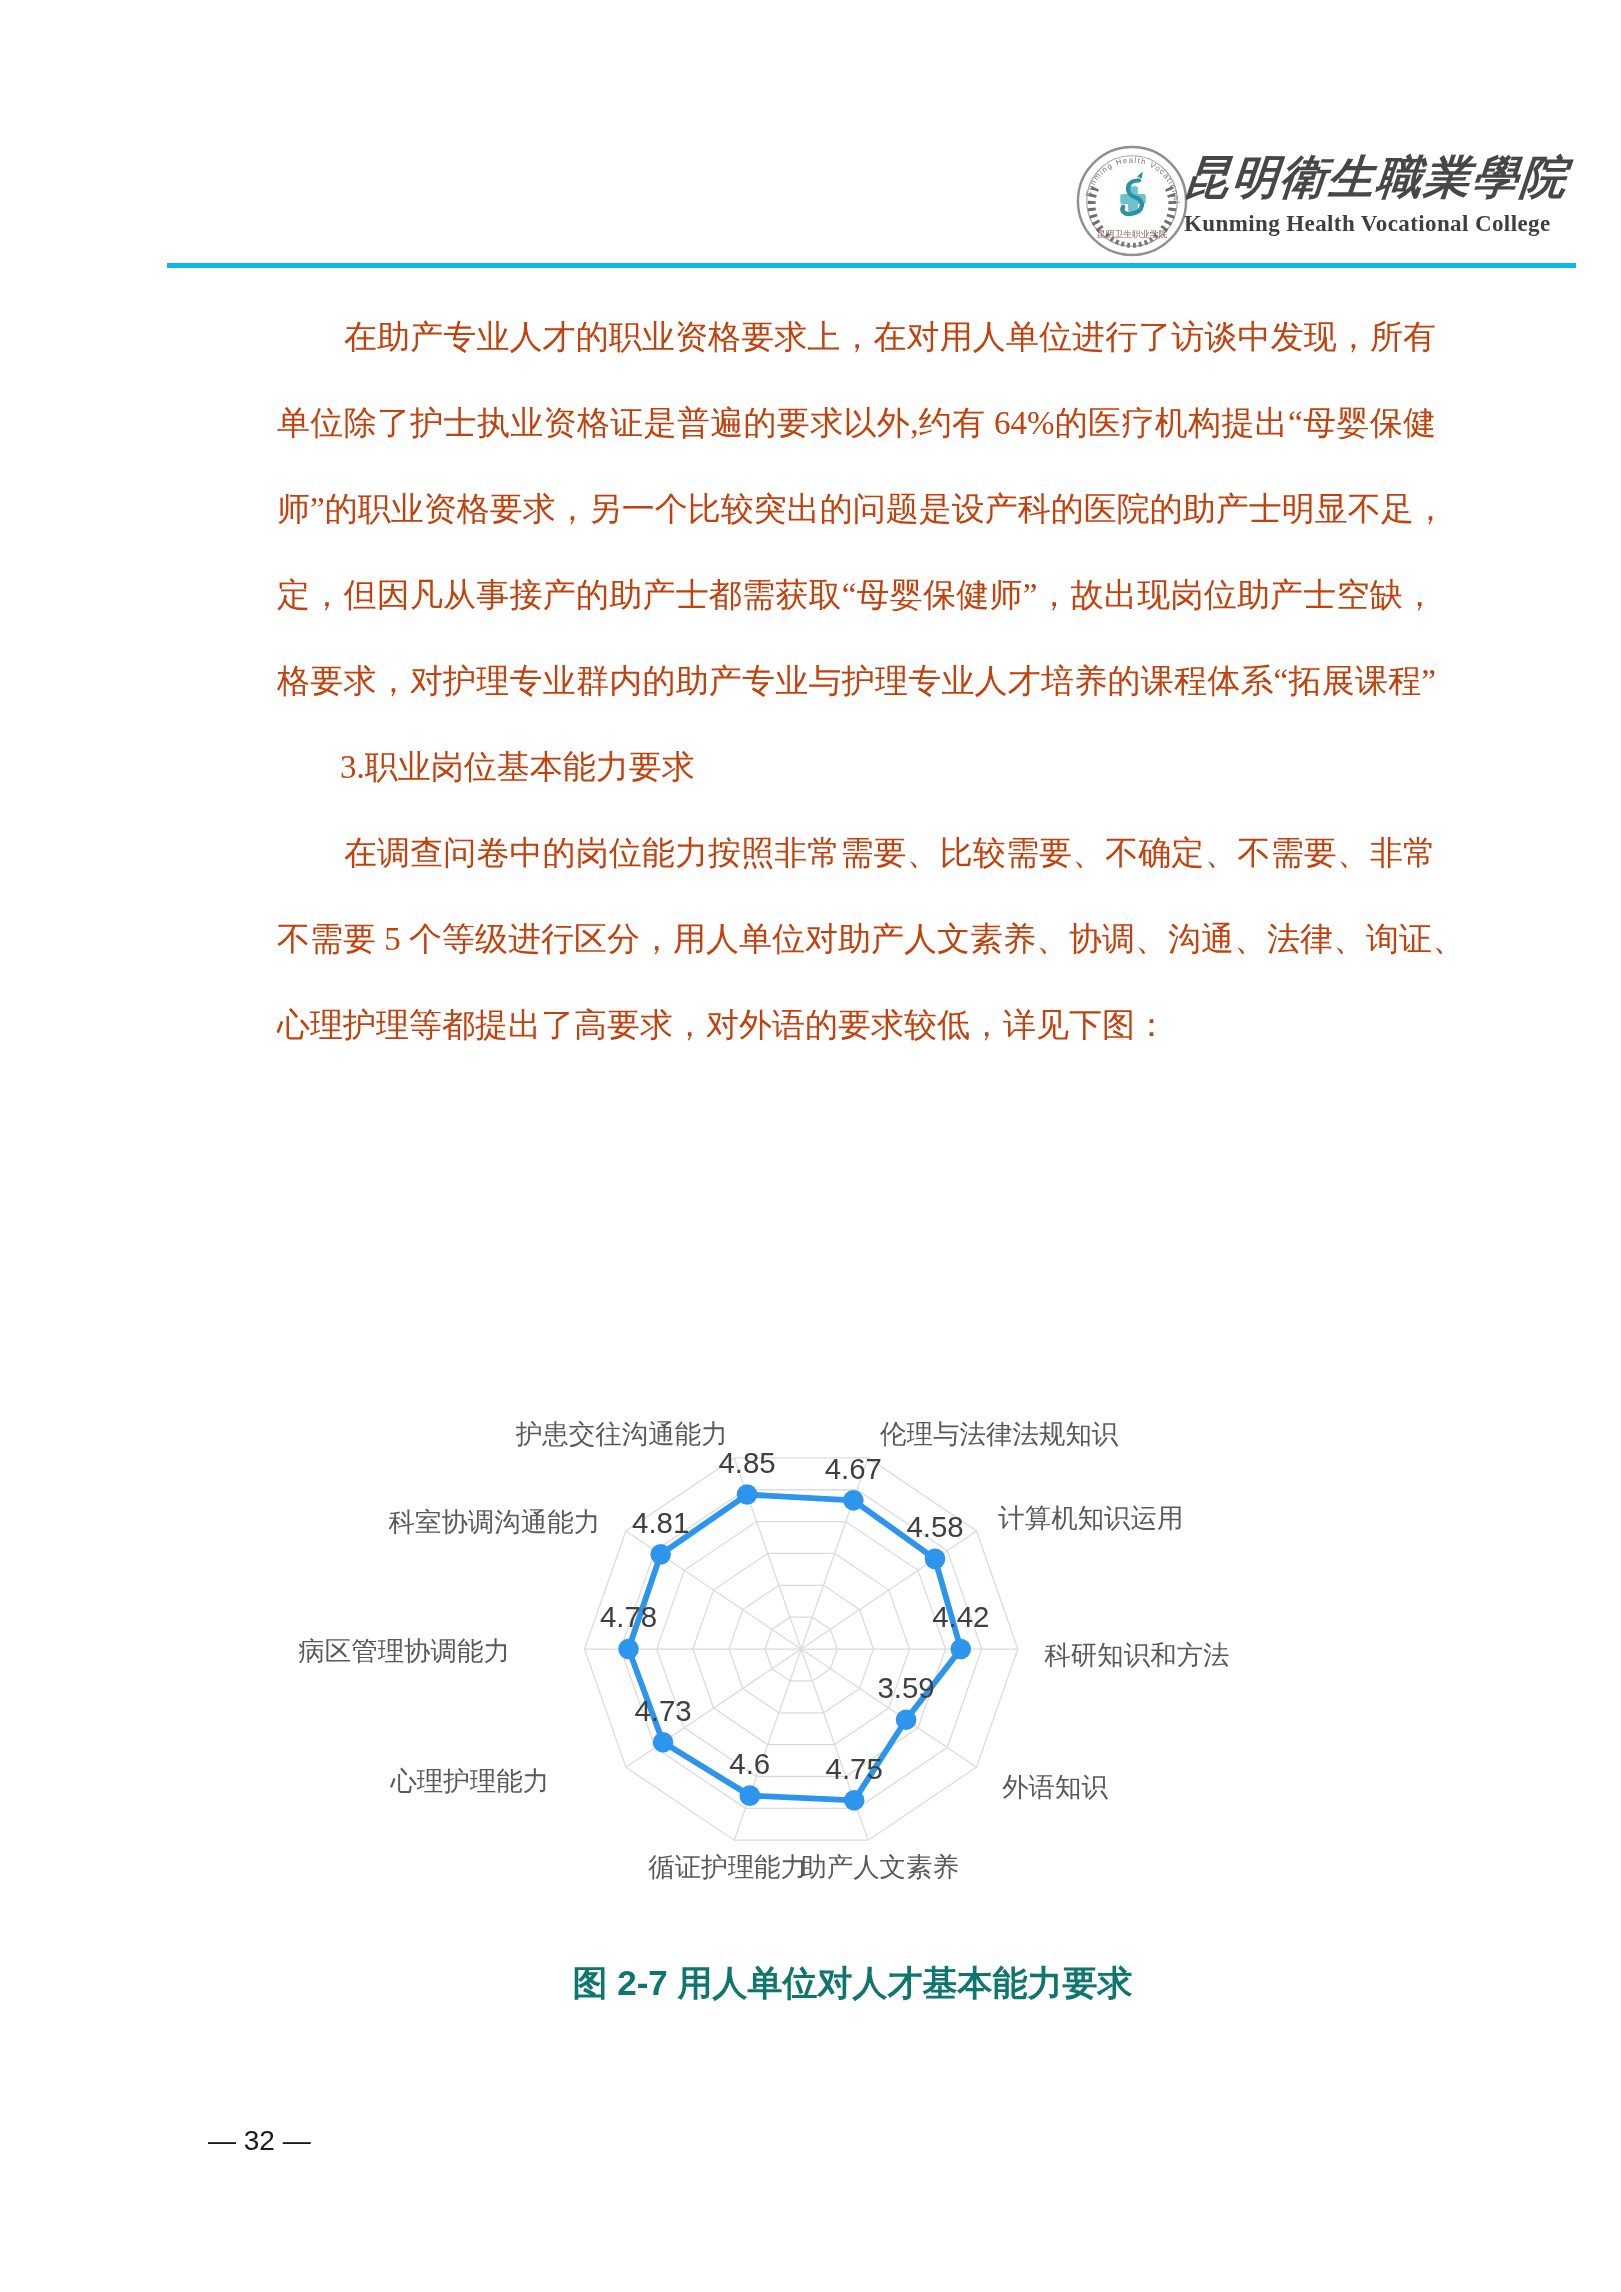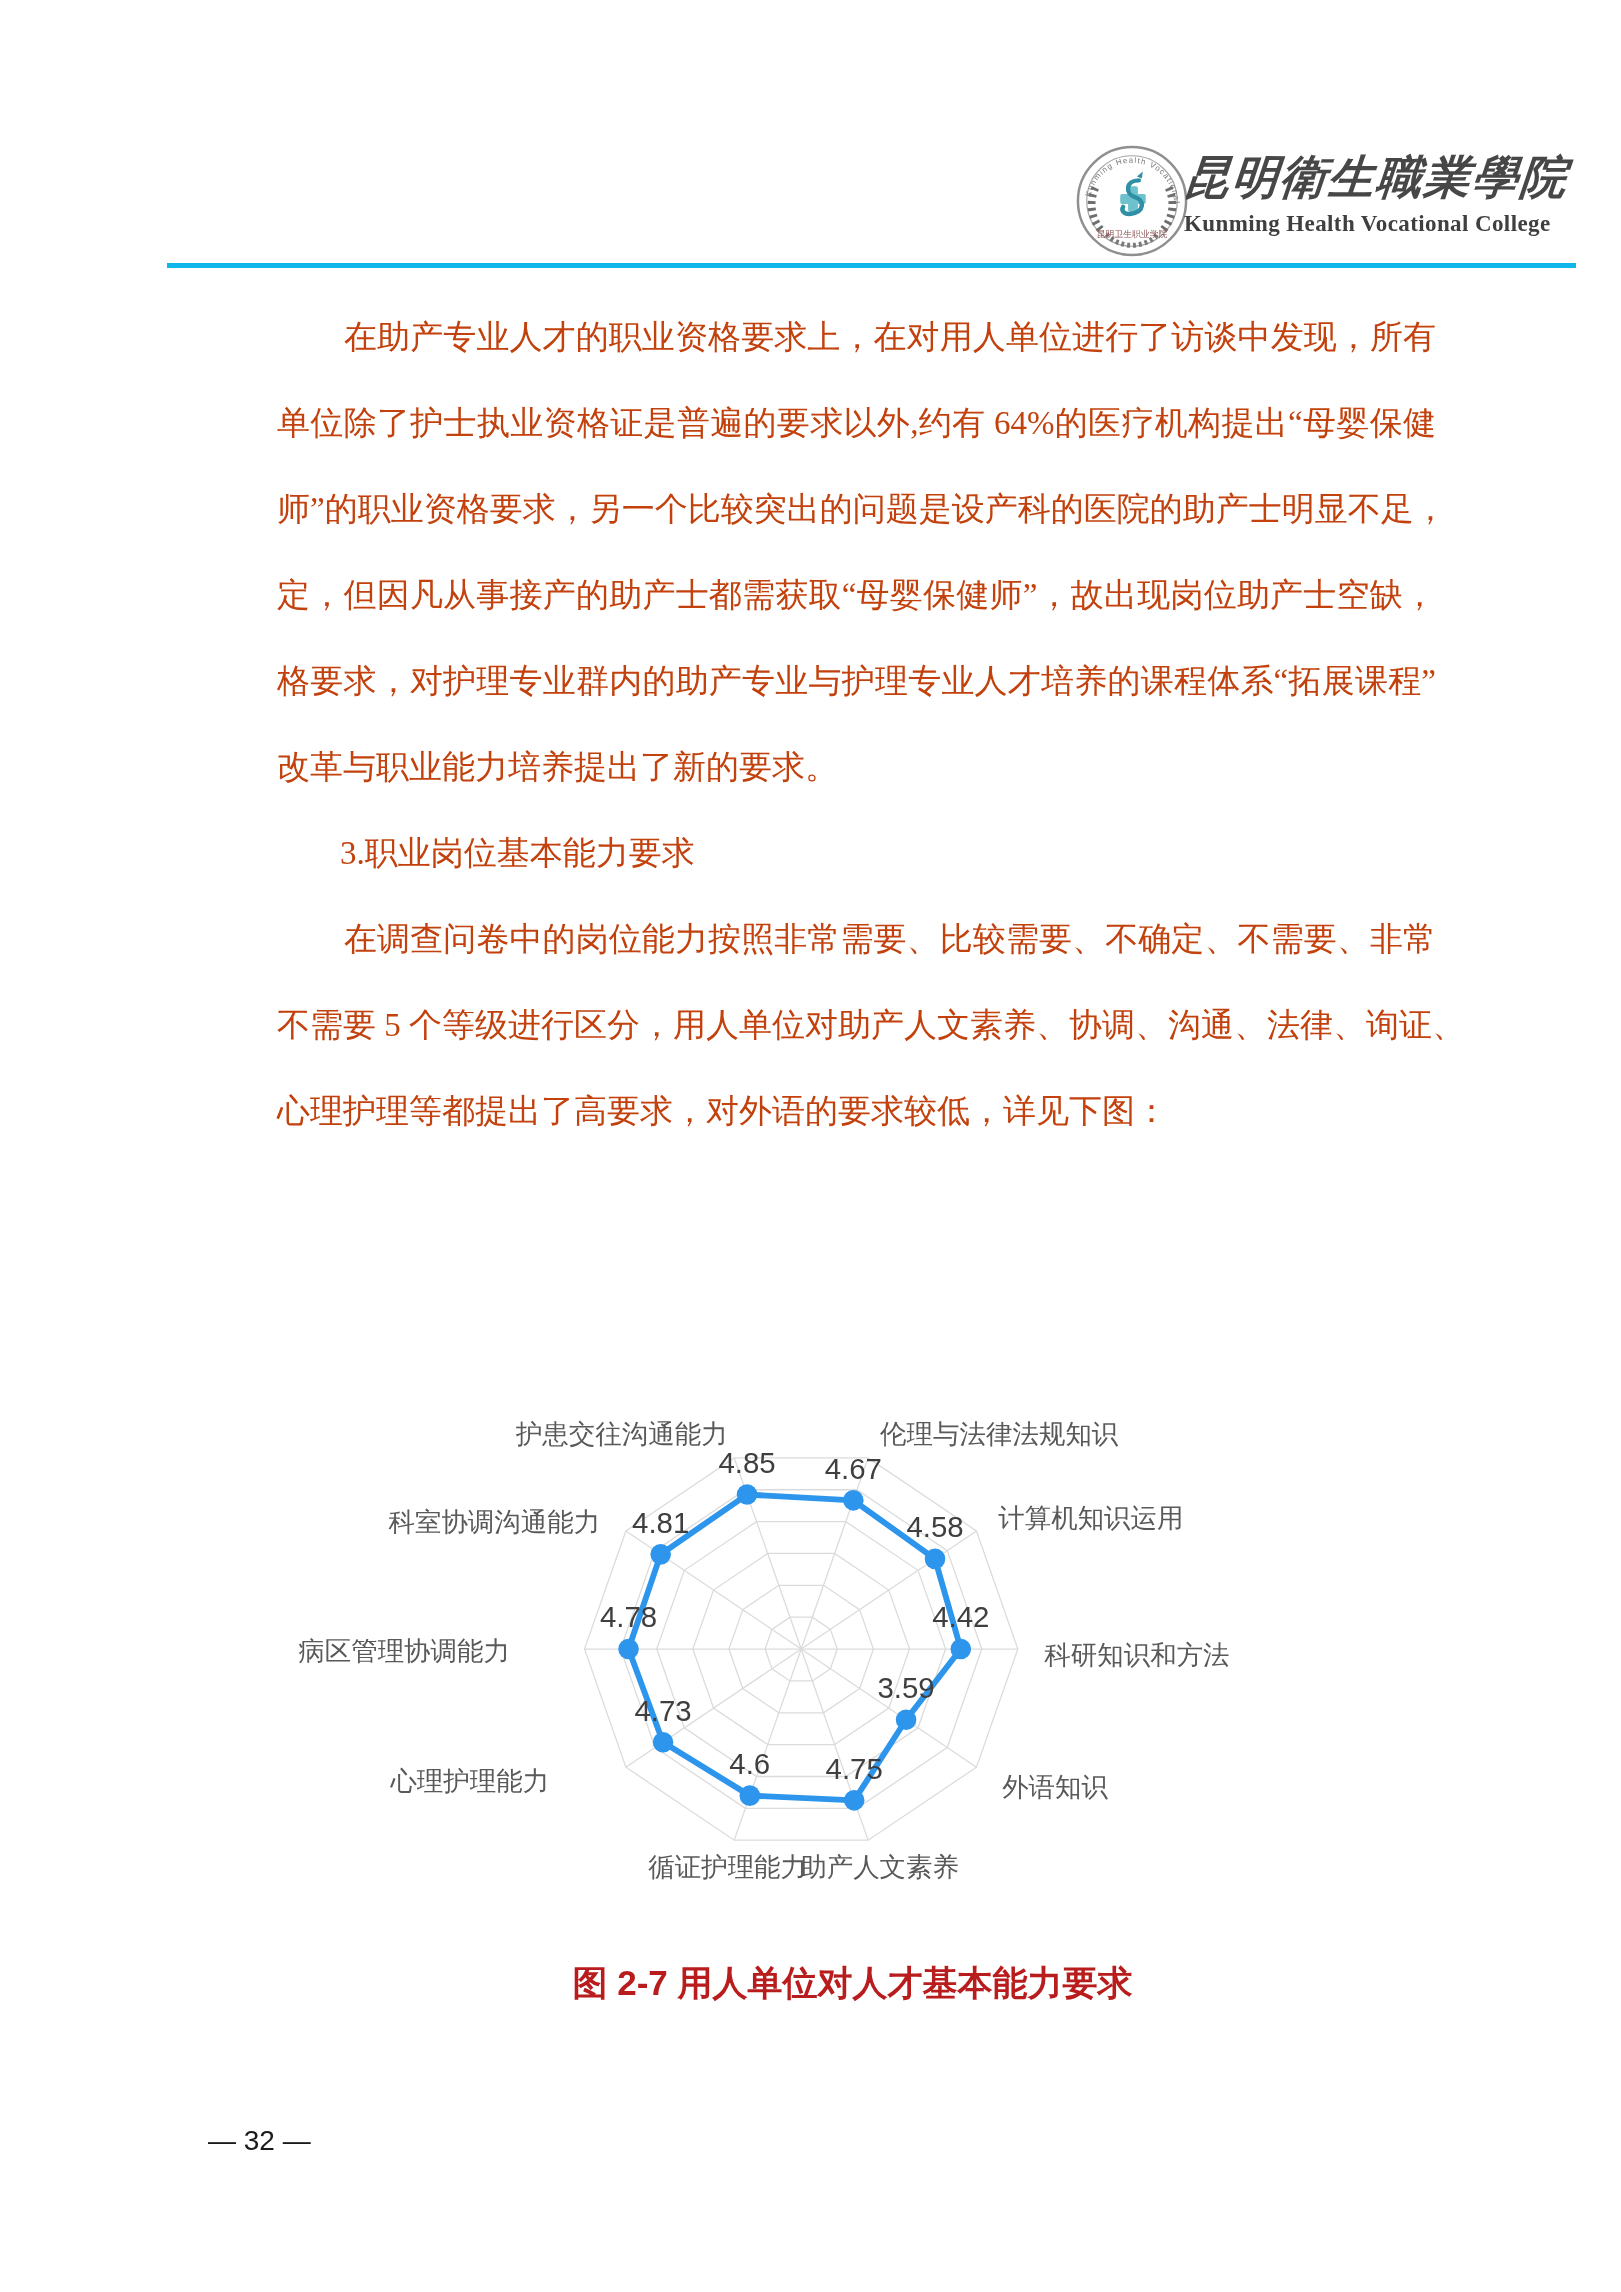--- a/index.html
+++ b/index.html
@@ -26,21 +26,21 @@
   .tline.first{text-indent:67px;}
   .tline.plast{text-align-last:left;}
   .tline.heading{text-align-last:left;padding-left:63px;}
   
   .chart-wrap{position:absolute;left:255px;top:1402px;width:1010px;height:500px;}
   .radar-cat{font-family:"Liberation Sans","DejaVu Sans",sans-serif;font-size:27px;fill:#595959;}
   .radar-val{font-family:"Liberation Sans","DejaVu Sans",sans-serif;font-size:30px;fill:#3f3f3f;}
   
   .fig-caption{
     position:absolute;left:277px;top:1960px;width:1151px;text-align:center;
-    font-family:"Liberation Sans","DejaVu Sans",sans-serif;font-size:35px;font-weight:700;color:#b91c1c;
+    font-family:"Liberation Sans","DejaVu Sans",sans-serif;font-size:35px;font-weight:700;color:#0f766e;
   }
   .page-number{
     position:absolute;left:208px;top:2125px;
     font-family:"Liberation Sans","DejaVu Sans",sans-serif;font-size:28px;font-weight:400;color:#1a1a1a;
   }
   .logo-ring-text{font-family:"Liberation Sans","DejaVu Sans",sans-serif;font-size:8px;letter-spacing:1.2px;fill:#777;}
   .logo-bottom-text{font-family:"Liberation Sans","DejaVu Sans",sans-serif;font-size:9px;fill:#8a5555;}
 </style>
 </head>
 <body>
@@ -74,21 +74,20 @@
   </div>
 
   <div class="header-rule" style="background: rgb(15, 182, 233);"></div>
 
   <div class="body-text" id="body-text">
       <div class="tline first">在助产专业人才的职业资格要求上，在对用人单位进行了访谈中发现，所有</div>
       <div class="tline">单位除了护士执业资格证是普遍的要求以外,约有 64%的医疗机构提出“母婴保健</div>
       <div class="tline">师”的职业资格要求，另一个比较突出的问题是设产科的医院的助产士明显不足，</div>
       <div class="tline">定，但因凡从事接产的助产士都需获取“母婴保健师”，故出现岗位助产士空缺，</div>
       <div class="tline">格要求，对护理专业群内的助产专业与护理专业人才培养的课程体系“拓展课程”</div>
-      <div class="tline plast">改革与职业能力培养提出了新的要求。</div>
       <div class="tline heading">3.职业岗位基本能力要求</div>
       <div class="tline first">在调查问卷中的岗位能力按照非常需要、比较需要、不确定、不需要、非常</div>
       <div class="tline">不需要 5 个等级进行区分，用人单位对助产人文素养、协调、沟通、法律、询证、</div>
       <div class="tline plast">心理护理等都提出了高要求，对外语的要求较低，详见下图：</div>
     </div>
 
   <div class="chart-wrap">
     <svg id="radar-svg" width="1010" height="500" viewBox="0 0 1030 510">
         <polygon points="545.6,219.5 568.4,219.5 586.8,231.9 593.8,252.0 586.8,272.1 568.4,284.5 545.6,284.5 527.2,272.1 520.2,252.0 527.2,231.9" fill="none" stroke="#dbdbdb" stroke-width="1.3"></polygon>
         <polygon points="534.2,187.0 579.8,187.0 616.6,211.8 630.7,252.0 616.6,292.2 579.8,317.0 534.2,317.0 497.4,292.2 483.3,252.0 497.4,211.8" fill="none" stroke="#dbdbdb" stroke-width="1.3"></polygon>

